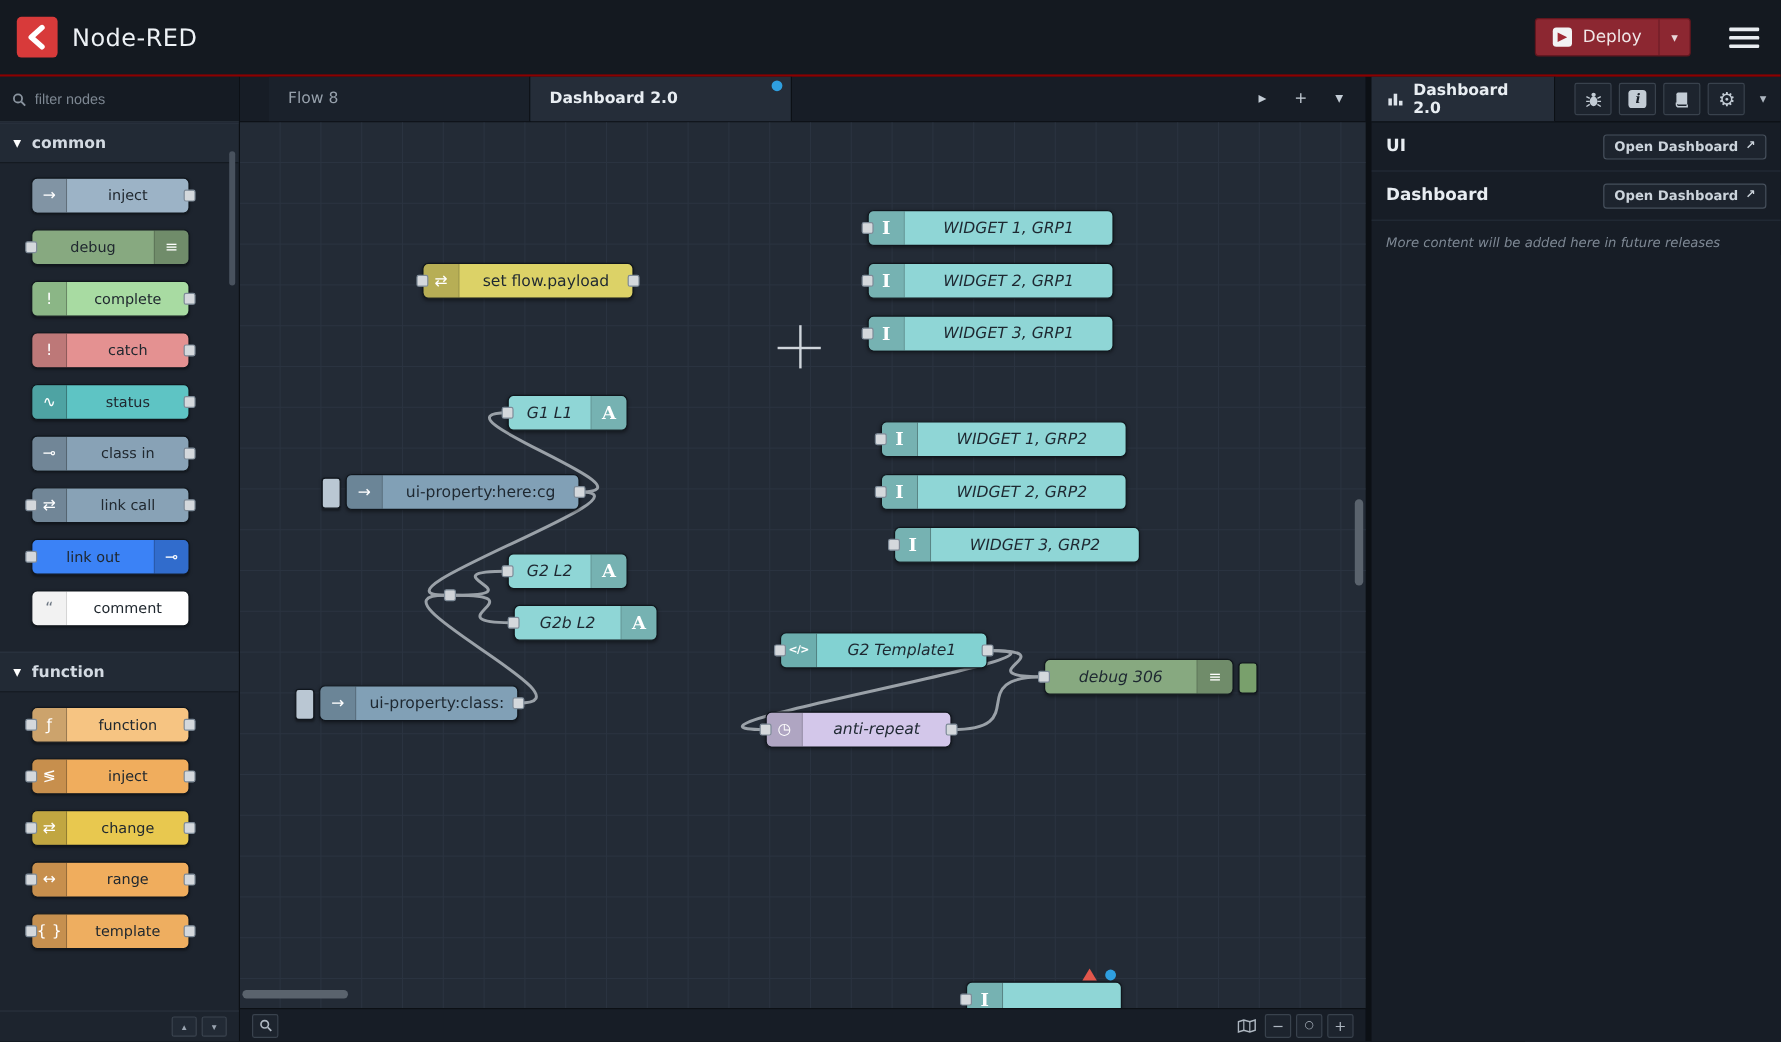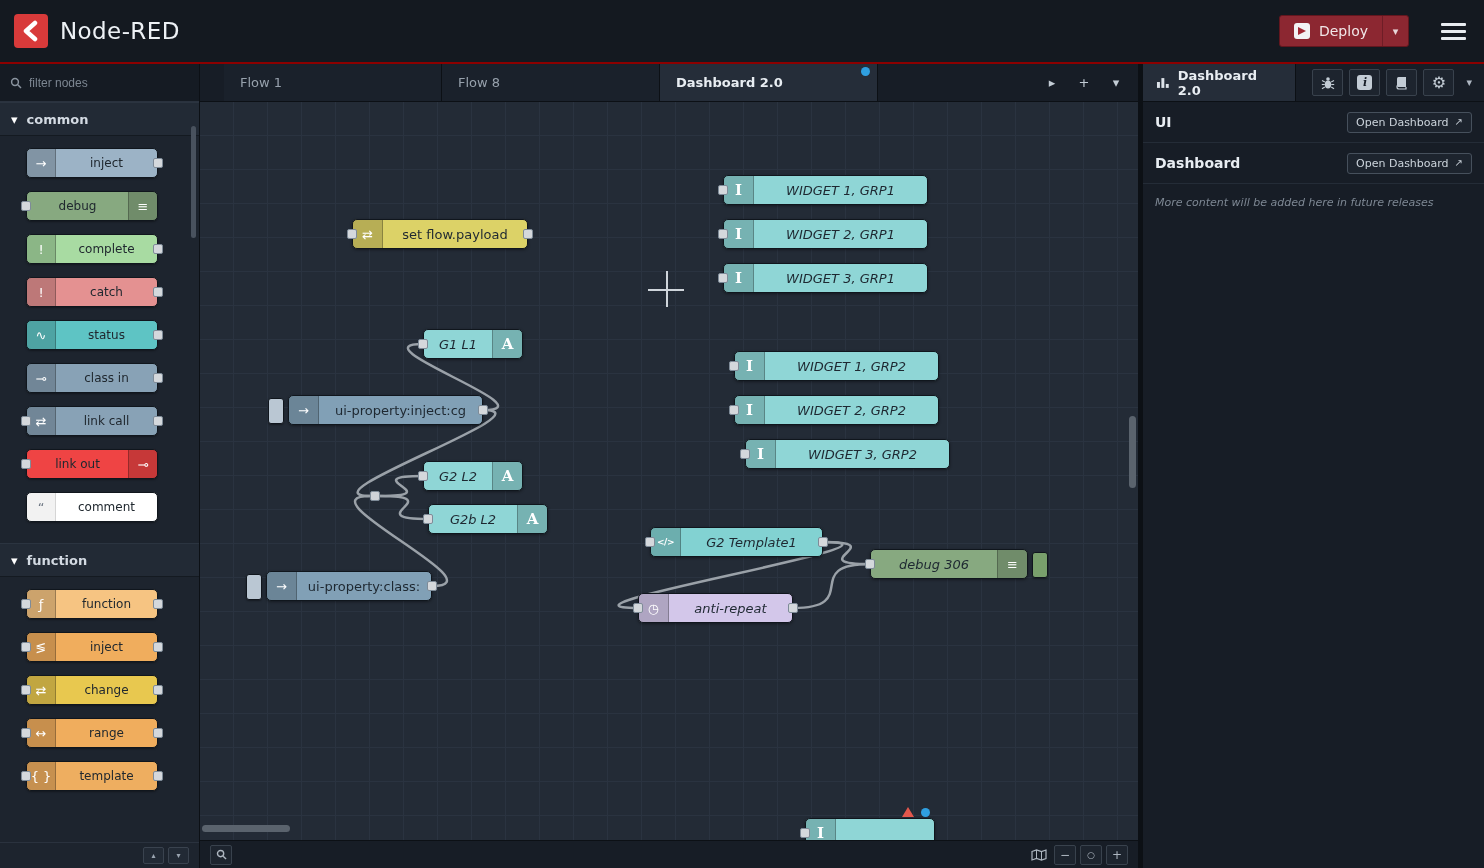--- a/index.html
+++ b/index.html
@@ -2,21 +2,21 @@
 <html><head>
 <meta charset="utf-8">
 <style>
   * { box-sizing: border-box; margin: 0; padding: 0; }
   body { background:#0d1117; font-family:"DejaVu Sans","Liberation Sans",sans-serif; }
   #app { width:1484px; height:868px; display:flex; flex-direction:column; overflow:hidden; background:#141920; }
 
   
   header { height:64px; flex:0 0 auto; background:#141920; border-bottom:2px solid #8c0000; display:flex; align-items:center; padding:0 14px; }
   .logo { width:34px; height:34px; background:#d83a3a; border-radius:4px; display:flex; align-items:center; justify-content:center; margin-right:12px; }
-  .app-title { color:#edf1f5; font-size:23px; letter-spacing:.4px; }
+  .app-title { color:#edf1f5; font-size:20px; letter-spacing:.4px; }
   .header-right { margin-left:auto; display:flex; align-items:center; gap:28px; }
   .deploy-btn { display:flex; align-items:stretch; height:32px; background:#8c2731; border:1px solid #63161e; border-radius:3px; overflow:hidden; cursor:pointer; }
   .deploy-main { display:flex; align-items:center; gap:9px; padding:0 14px; color:#f1e7e8; font-size:14px; }
   .deploy-icon { width:16px; height:16px; background:#f2f3f4; border-radius:3px; position:relative; }
   .deploy-icon::after { content:""; position:absolute; left:4px; top:4px; width:0; height:0; border-left:8px solid #a02833; border-top:4px solid transparent; border-bottom:4px solid transparent; }
   .deploy-caret { width:26px; display:flex; align-items:center; justify-content:center; border-left:1px solid #6e1d26; color:#e8d7d9; font-size:11px; }
   .hamburger { display:flex; flex-direction:column; gap:4px; cursor:pointer; padding:4px; }
   .hamburger span { width:25px; height:3px; background:#e8ecf0; border-radius:1px; }
 
   
@@ -80,21 +80,21 @@
   .sb-tabs { height:38px; flex:0 0 auto; border-bottom:1px solid #0c1015; display:flex; align-items:stretch; }
   .sb-active-tab { display:flex; align-items:center; gap:8px; padding:0 13px; background:#252d39; border-right:1px solid #0c1015; color:#e8edf2; font-weight:bold; font-size:13px; cursor:pointer; }
   .sb-iconrow { display:flex; align-items:center; margin-left:16px; gap:6px; }
   .sb-iconbtn { width:31px; height:27px; border:1px solid #39424d; border-radius:2px; background:#1d242e; display:flex; align-items:center; justify-content:center; color:#c3ccd5; cursor:pointer; }
   .info-glyph { width:15px; height:15px; background:#c3ccd5; border-radius:3px; color:#171d26; font-family:"DejaVu Serif",serif; font-weight:bold; font-style:italic; font-size:11px; display:flex; align-items:center; justify-content:center; }
   .gear-glyph { font-size:16px; color:#c3ccd5; }
   .sb-caret { margin-left:auto; display:flex; align-items:center; padding:0 12px; color:#aeb7c1; font-size:11px; cursor:pointer; }
   .sb-body { flex:1; }
   .sb-row { display:flex; align-items:center; justify-content:space-between; height:41px; padding:0 12px; border-bottom:1px solid #242c37; }
   .sb-row-label { color:#e8edf2; font-weight:bold; font-size:14px; }
-  .sb-open-btn { display:flex; align-items:center; gap:6px; border:1px solid #46505c; border-radius:3px; background:#1d242e; color:#ccd4dc; font-size:11px; padding:3px 8px; cursor:pointer; font-family:inherit; }
+  .sb-open-btn { display:flex; align-items:center; gap:6px; border:1px solid #46505c; border-radius:3px; background:#1d242e; color:#ccd4dc; font-size:11px; padding:3px 8px; cursor:pointer; font-family:inherit;font-weight:bold; }
   .sb-open-btn .ext { color:#ccd4dc; font-size:10px; }
   .sb-note { padding:12px; color:#7e8894; font-size:11px; font-style:italic; }
 </style>
 </head>
 <body>
 
 <div id="app">
 
   <header>
     <div class="logo">
@@ -181,21 +181,21 @@
                 <div class="port out"></div>
               </div>
               <div class="pnode" style="background: rgb(136, 162, 182);">
                 <div class="icon-box">
                   <span class="glyph">⇄</span>
                 </div>
                 <div class="plabel">link call</div>
                 <div class="port in"></div>
                 <div class="port out"></div>
               </div>
-              <div class="pnode" style="background: #ef4444;">
+              <div class="pnode" style="background: #3b82f6;">
                 <div class="plabel">link out</div>
                 <div class="icon-box iright">
                   <span class="glyph">⊸</span>
                 </div>
                 <div class="port in"></div>
               </div>
               <div class="pnode" style="background: rgb(255, 255, 255);">
                 <div class="icon-box light">
                   <span class="glyph">“</span>
                 </div>
@@ -257,23 +257,20 @@
           </div>
         <div class="mini-btn">
             <span>▾</span>
           </div>
       </div>
     </aside>
 
     <div id="center">
       <div id="tabbar">
         <div id="tabs-list" style="display:flex;align-items:stretch;">
-            <div class="wtab">
-              <span class="wtab-label">Flow 1</span>
-            </div>
             <div class="wtab">
               <span class="wtab-label">Flow 8</span>
             </div>
             <div class="wtab active">
               <span class="wtab-label">Dashboard 2.0</span>
               <span class="mod-dot"></span>
             </div>
           </div>
         <div class="tab-controls">
           <div class="tc-btn">
@@ -335,21 +332,21 @@
             <div class="flabel italic">G1 L1</div>
             <div class="icon-box iright">
               <span class="glyph serif">A</span>
             </div>
             <div class="port in"></div>
           </div>
           <div class="fnode" style="left: 88px; top: 293px; width: 195px; background: rgb(129, 160, 182);">
             <div class="icon-box">
               <span class="glyph">→</span>
             </div>
-            <div class="flabel">ui-property:inject:cg</div>
+            <div class="flabel">ui-property:here:cg</div>
             <div class="port out"></div>
             <div class="nbtn left" style="background: rgb(186, 199, 211);"></div>
           </div>
           <div class="fnode" style="left: 223px; top: 359px; width: 100px; background: rgb(143, 214, 214);">
             <div class="flabel italic">G2 L2</div>
             <div class="icon-box iright">
               <span class="glyph serif">A</span>
             </div>
             <div class="port in"></div>
           </div>

